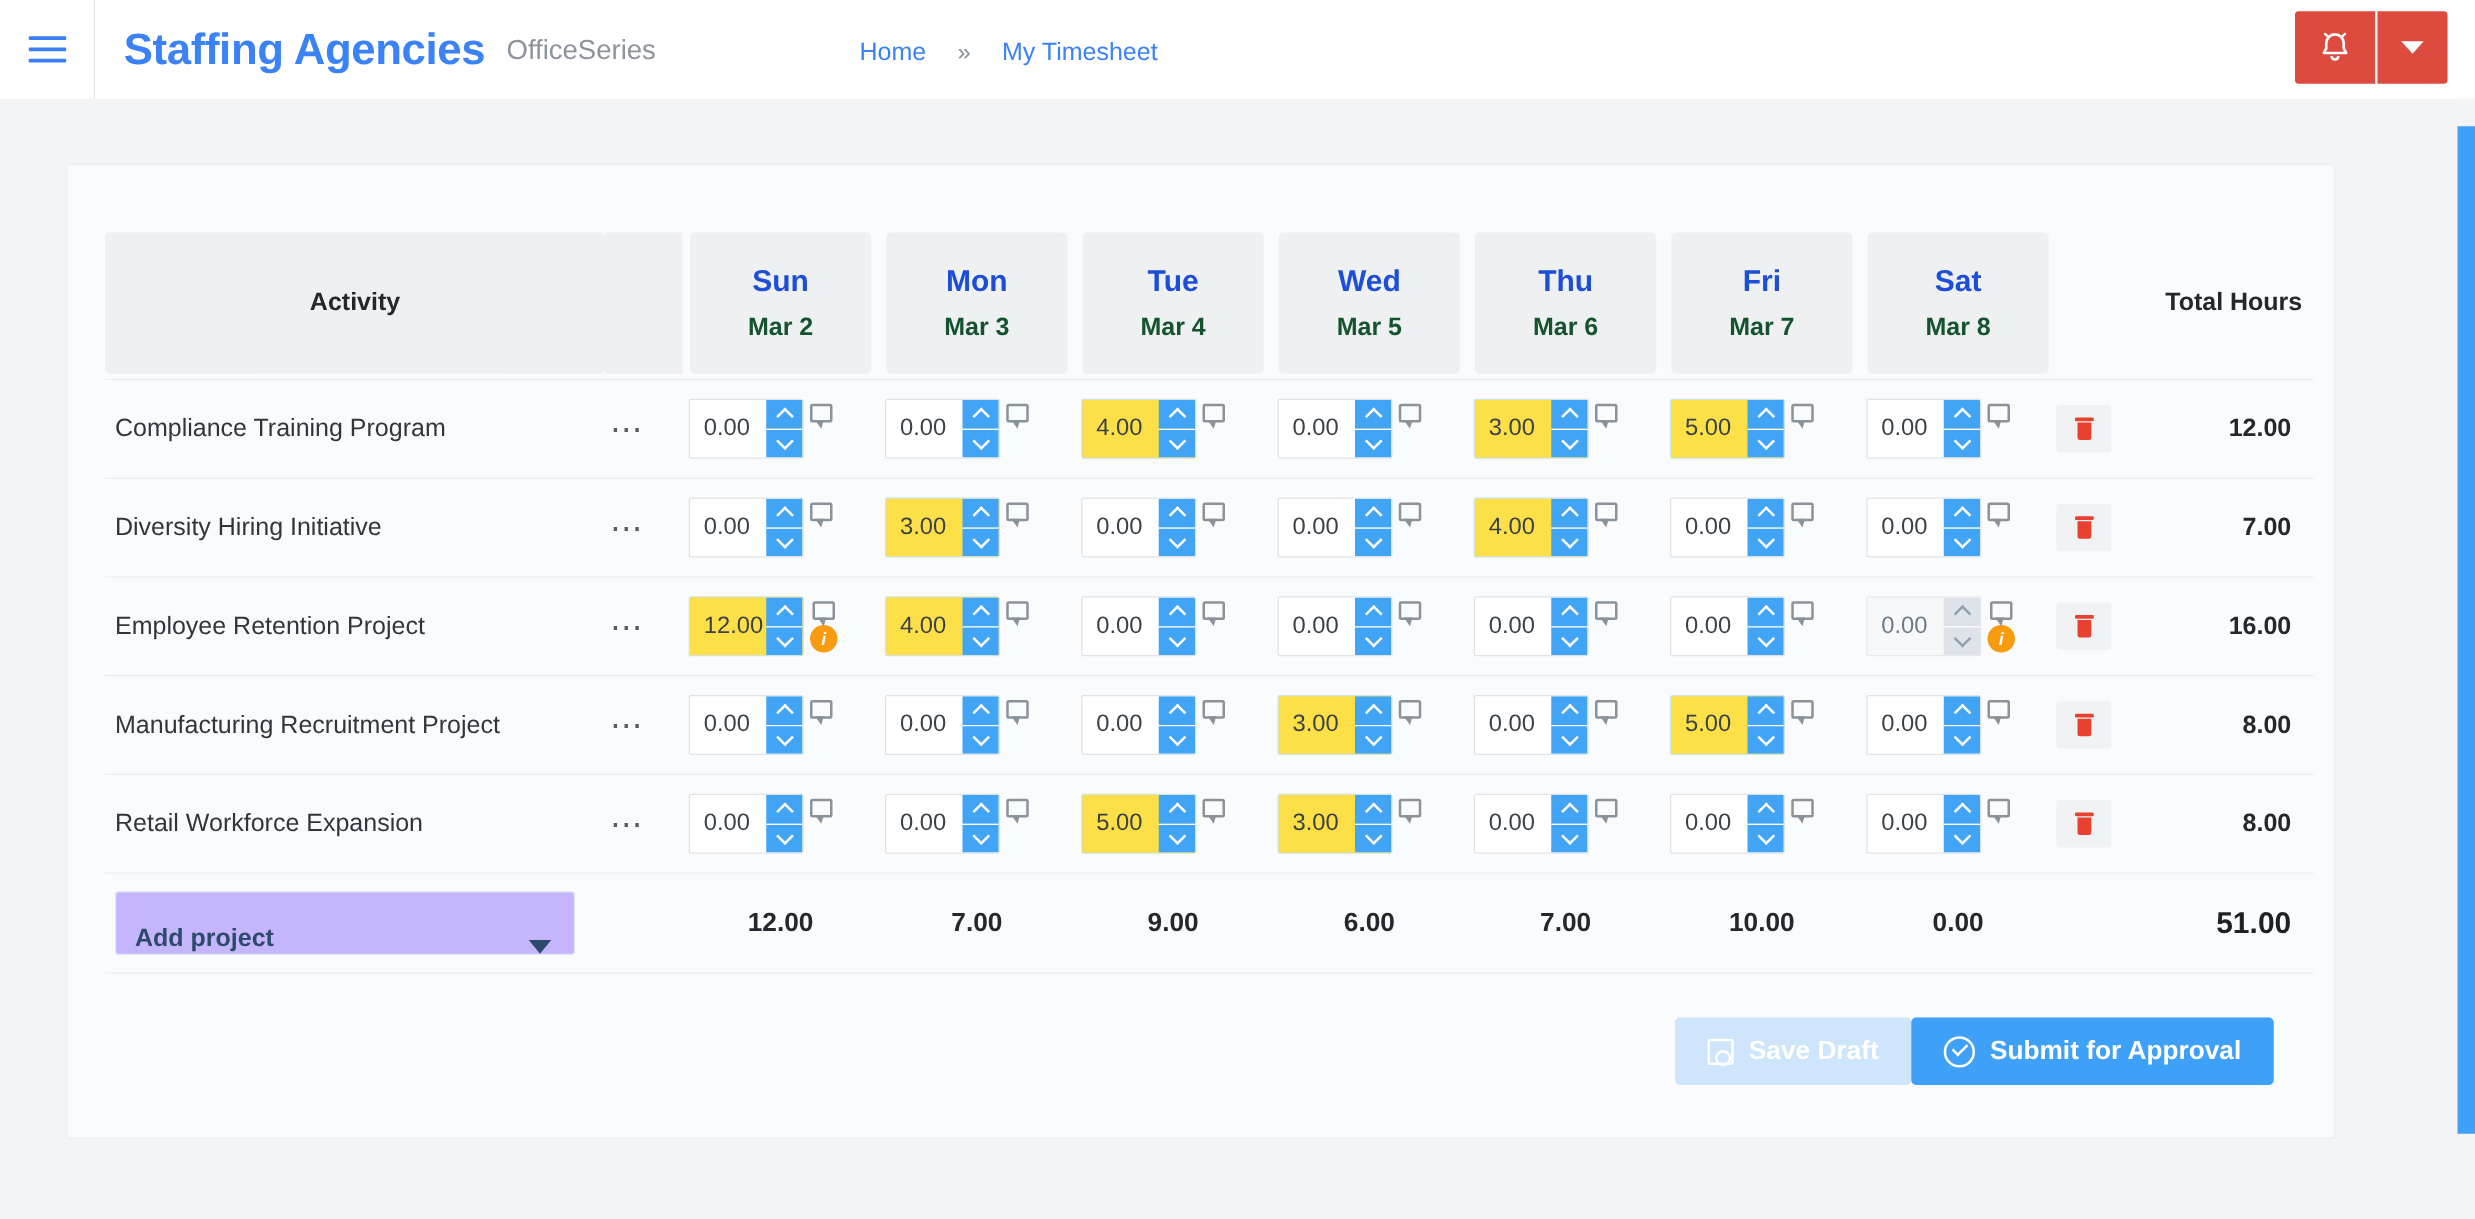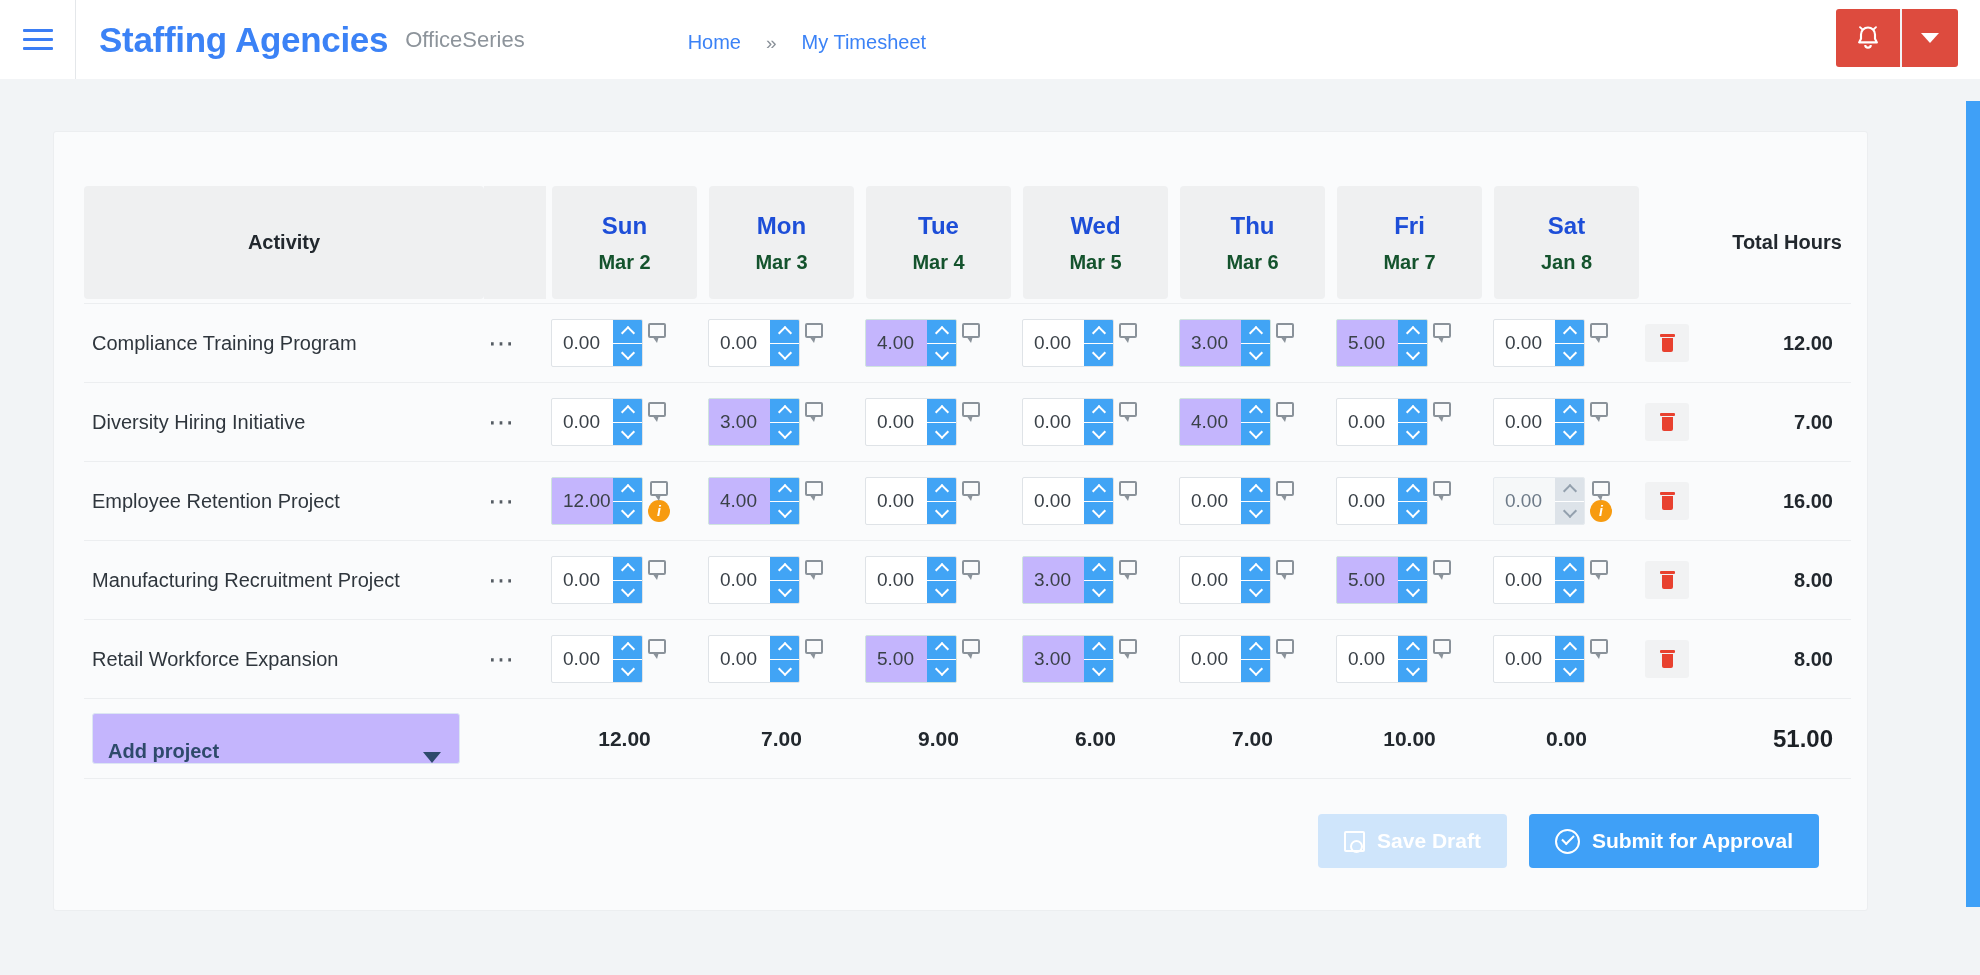--- a/index.html
+++ b/index.html
@@ -76,21 +76,21 @@
   tbody tr.datarow:first-child td { border-top: 1px solid #eceef0; }
 
   .activity-name { font-size: 20px; color: #2f363d; padding-left: 8px; white-space: nowrap; }
   .dots { font-size: 26px; color: #555c63; letter-spacing: 2px; cursor: pointer;
     text-align: left; padding-left: 4px; line-height: 10px; }
 
   
   .cellwrap { display: flex; align-items: flex-start; gap: 5px; padding-left: 5px; }
   .spinner { display: flex; width: 92px; height: 48px; border: 1px solid #dfe3e7;
     background: #ffffff; border-radius: 2px; overflow: hidden; }
-  .spinner.filled { background: #c4b5fd; border-color: #cfe4de; }
+  .spinner.filled { background: #fde047; border-color: #cfe4de; }
   .spinner.disabled { background: #f6f8f9; border-color: #e6eaee; }
   .spin-val { flex: 1; display: flex; align-items: center; padding-left: 11px;
     font-size: 19px; color: #3a4148; }
   .spinner.disabled .spin-val { color: #6d7a88; }
   .spin-btns { width: 29px; display: flex; flex-direction: column; }
   .spin-btn { flex: 1; background: #41a4f5; display: flex; align-items: center;
     justify-content: center; cursor: pointer; }
   .spin-btn + .spin-btn { border-top: 1px solid #ffffff; }
   .spinner.disabled .spin-btn { background: #dde3e9; cursor: default; }
   .chev { width: 11px; height: 11px; position: relative; }
@@ -129,21 +129,21 @@
     border-radius: 3px; display: flex; align-items: flex-end; justify-content: space-between;
     padding: 0 18px 0 15px; cursor: pointer; margin-left: 8px; }
   .addproject span.lbl { font-size: 20px; font-weight: bold; color: #2e4a6b; }
   .dd-tri { width: 0; height: 0; border-left: 9px solid transparent;
     border-right: 9px solid transparent; border-top: 11px solid #2e4a6b; }
   .coltotal { font-size: 21px; font-weight: bold; color: #22282e; text-align: center; }
   .grandtotal { font-size: 24px; font-weight: bold; color: #1c2126; text-align: right;
     padding-right: 18px; }
 
   
-  .actions { display: flex; justify-content: flex-end; gap: 22px; padding: 35px 18px 0 0; align-items: center; }
+  .actions { display: flex; justify-content: flex-end; padding: 35px 18px 0 0; align-items: center; }
   .btn { height: 54px; border-radius: 4px; display: flex; align-items: center;
     gap: 12px; padding: 0 26px; font-size: 21px; font-weight: bold; border: none;
     font-family: "Liberation Sans", sans-serif; }
   .btn-draft { background: #cfe5fb; color: #ffffff; cursor: default; }
   .btn-submit { background: #3fa0f7; color: #ffffff; cursor: pointer; }
   .floppy { width: 21px; height: 21px; border: 2px solid #fff; border-radius: 2px;
     position: relative; }
   .floppy::after { content: ""; position: absolute; left: 4px; top: 7px; width: 9px;
     height: 9px; border: 2px solid #fff; border-radius: 50%; }
   .checkcircle { width: 25px; height: 25px; border: 2px solid #fff; border-radius: 50%;
@@ -248,21 +248,21 @@
             </th>
             <th>
               <div class="hcell" style="margin:0 6px">
                 <span class="h-dow">Fri</span>
                 <span class="h-date">Mar 7</span>
               </div>
             </th>
             <th>
               <div class="hcell" style="margin:0 6px">
                 <span class="h-dow">Sat</span>
-                <span class="h-date">Jan 8</span>
+                <span class="h-date">Mar 8</span>
               </div>
             </th>
             <th>
               <div class="hcell" style="background:transparent"></div>
             </th>
             <th>
               <div class="hcell" style="background:transparent">
                 <span class="h-total">Total Hours</span>
               </div>
             </th>

